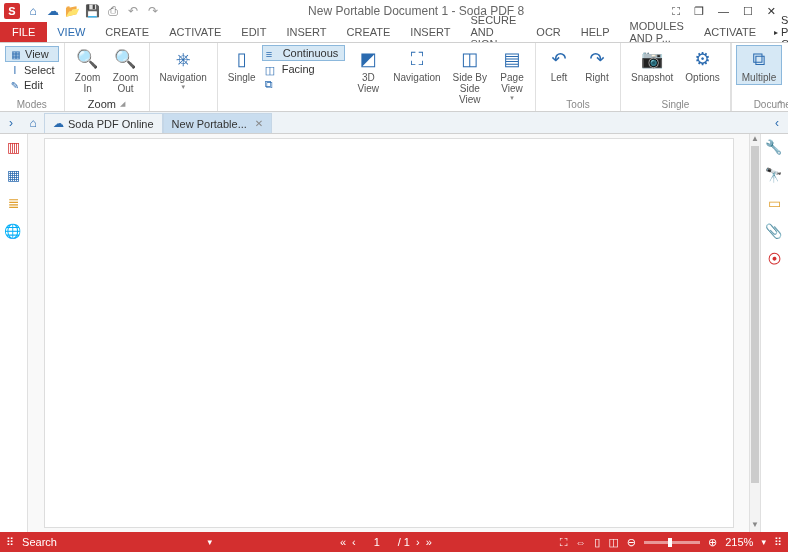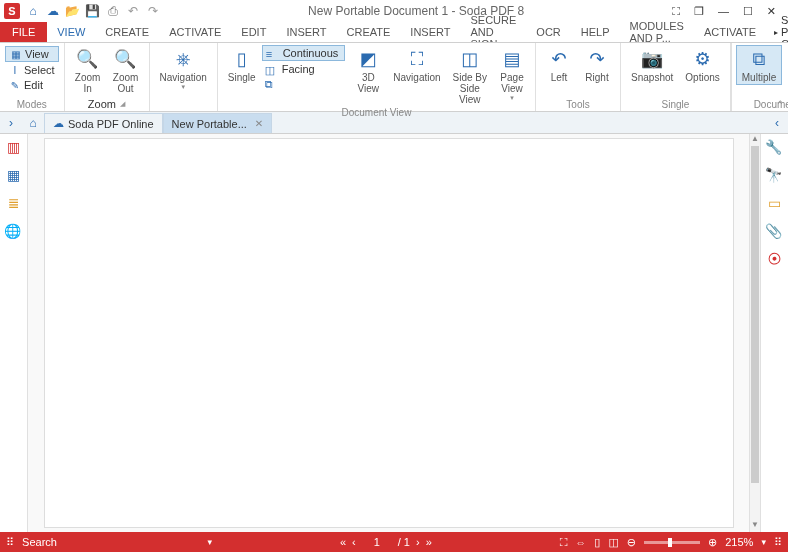--- a/index.html
+++ b/index.html
@@ -193,21 +193,20 @@
 Side
 View</div>
         </div>
       <div class="big-btn">
           <div class="bicn">▤</div>
           <div class="blbl" style="white-space:pre">Page
 View</div>
           <div class="chev">▾</div>
         </div>
     </div>
-    <div class="grp-label">Document View</div>
   </div>
 
   <div class="ribbon-group">
     <div class="grp-body">
       <div class="big-btn">
           <div class="bicn">↶</div>
           <div class="blbl">Left</div>
         </div>
       <div class="big-btn">
           <div class="bicn">↷</div>

